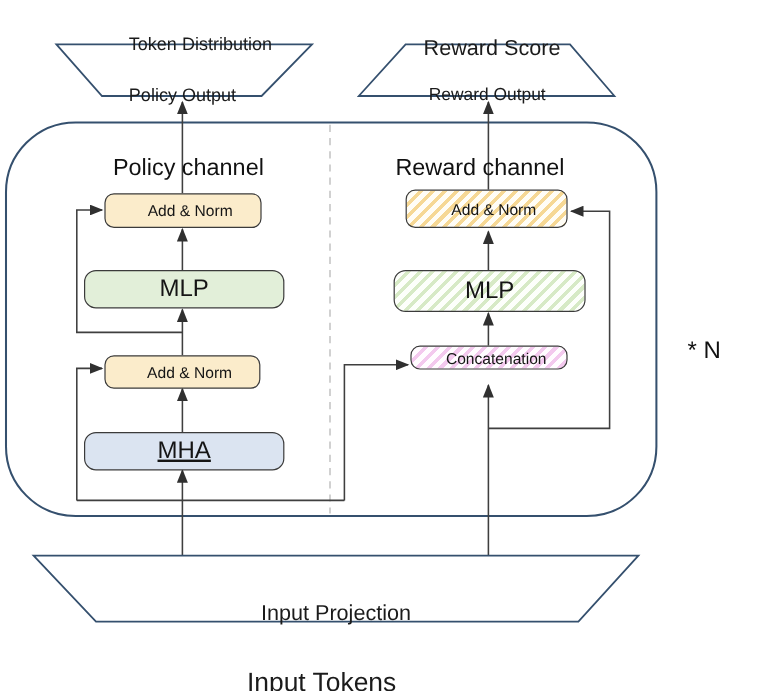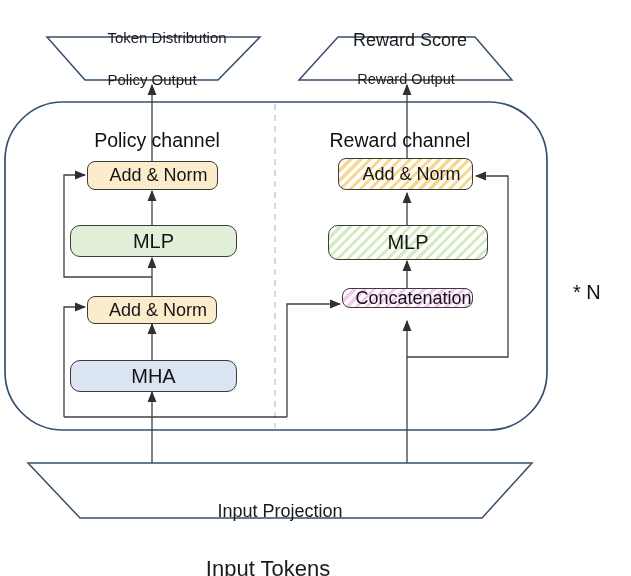--- a/index.html
+++ b/index.html
@@ -20,25 +20,25 @@
     font-family:"Liberation Sans",sans-serif;color:var(--ink);
     overflow:hidden;
   }
   .stage svg{position:absolute;left:0;top:0;}
   .lbl{position:absolute;text-align:center;white-space:nowrap;color:var(--ink);margin-top:23px;}
   .blk{
     position:absolute;display:flex;align-items:center;justify-content:center;
     border:1.4px solid #3b3b3b;border-radius:8px;box-sizing:border-box;
     color:#151515;white-space:nowrap;
   }
-  .small{font-size:18px;padding-left:12px;}
+  .small{font-size:13px;padding-left:12px;}
   .big{font-size:20px;border-radius:10px;}
   .fill-cream{background:var(--cream);}
   .fill-green{background:var(--green);}
-  .fill-blue{background:var(--blue);}
+  .fill-blue{background:var(--blue);text-decoration:underline;}
   .hatch-orange{background:repeating-linear-gradient(135deg,var(--hatch-orange) 0 3px,#fffdf6 3px 7px);}
   .hatch-green{background:repeating-linear-gradient(135deg,var(--hatch-green) 0 3px,#fdfffb 3px 7px);}
   .hatch-pink{background:repeating-linear-gradient(135deg,var(--hatch-pink) 0 3px,#fffcff 3px 7px);}
   .navy-stroke{stroke:var(--navy);}
   .wire{stroke:var(--line);stroke-width:1.3;fill:none;}
 </style>
 </head>
 <body>
 
 <div class="stage">

